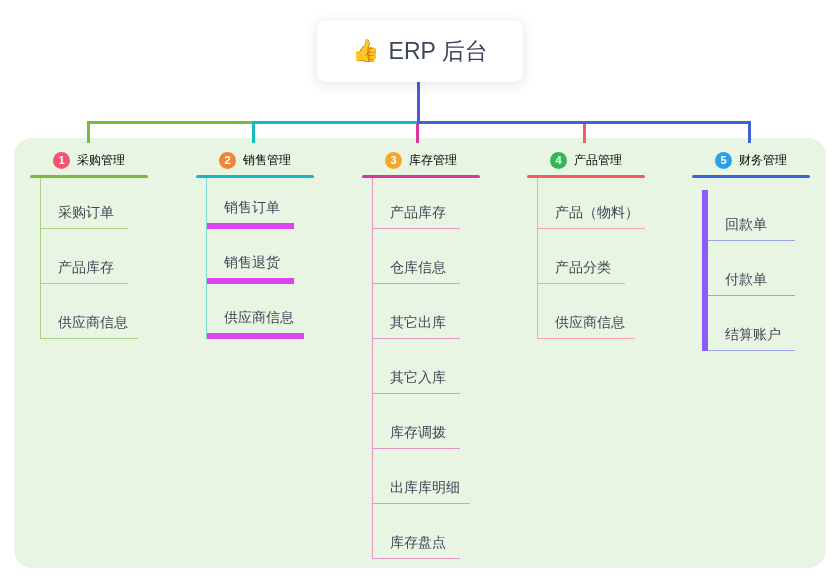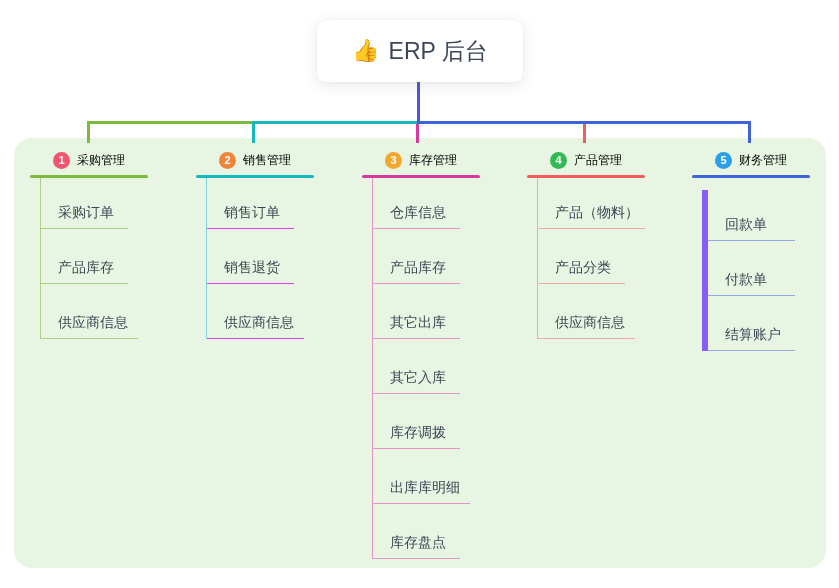--- a/index.html
+++ b/index.html
@@ -50,21 +50,21 @@
   }
 
   
   .b1 .branch-rule { background:#7cb93f; }
   .b1 .kids { border-left:1px solid #a9d183; }
   .b1 .kid-inner { border-bottom:1px solid #a9d183; }
   .b1 .badge { background:#f0566e; }
 
   .b2 .branch-rule { background:#14b8be; }
   .b2 .kids { border-left:1px solid #7fd6d4; }
-  .b2 .kid-inner { border-bottom:1px solid #d946ef; }
+  .b2 .kid-inner { border-bottom:6px solid #d946ef; }
   .b2 .badge { background:#f08439; }
 
   .b3 .branch-rule { background:#d6399b; }
   .b3 .kids { border-left:1px solid #e795c6; }
   .b3 .kid-inner { border-bottom:1px solid #e795c6; }
   .b3 .badge { background:#f2a82e; }
 
   .b4 .branch-rule { background:#f25e5e; }
   .b4 .kids { border-left:1px solid #f7a8a4; }
   .b4 .kid-inner { border-bottom:1px solid #f7a8a4; }
@@ -137,24 +137,24 @@
   </div>
 
   <div class="branch b3" style="left:362px">
     <div class="branch-header">
       <span class="badge">3</span>
       <span class="branch-title">库存管理</span>
     </div>
     <div class="branch-rule"></div>
     <div class="kids">
       <div class="kid">
+          <span class="kid-inner">产品库存</span>
+        </div>
+      <div class="kid">
           <span class="kid-inner">仓库信息</span>
-        </div>
-      <div class="kid">
-          <span class="kid-inner">产品库存</span>
         </div>
       <div class="kid">
           <span class="kid-inner">其它出库</span>
         </div>
       <div class="kid">
           <span class="kid-inner">其它入库</span>
         </div>
       <div class="kid">
           <span class="kid-inner">库存调拨</span>
         </div>

